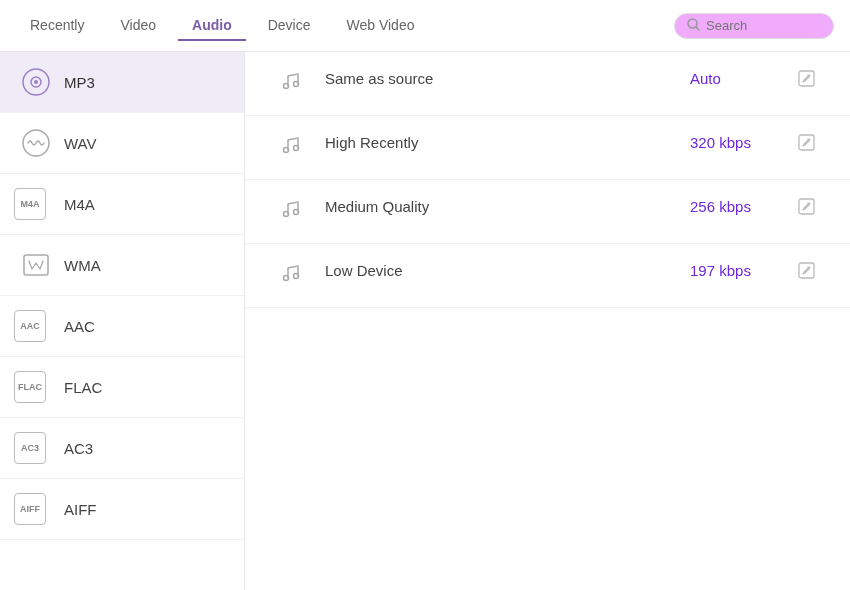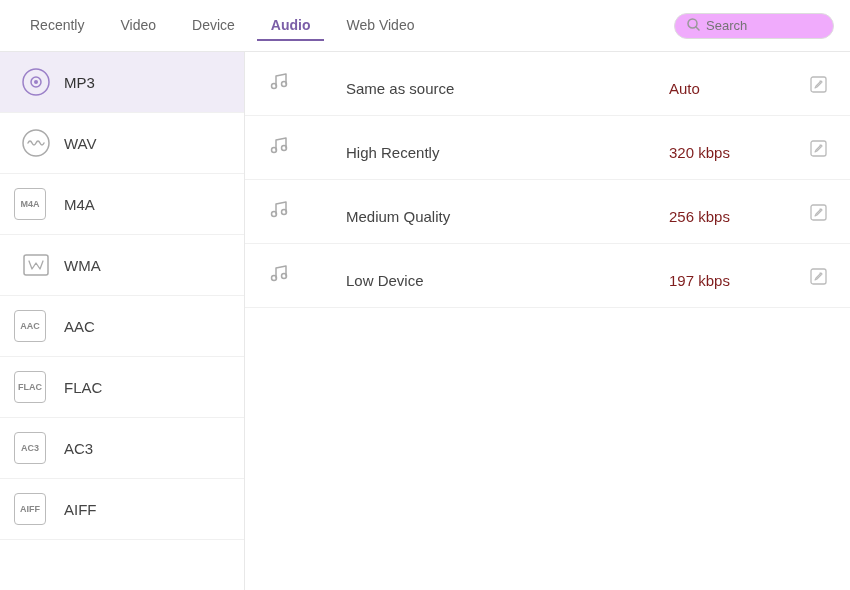--- a/index.html
+++ b/index.html
@@ -123,45 +123,44 @@
 
     
     .content-area {
       flex: 1;
       overflow-y: auto;
       background: #fff;
     }
 
     .quality-row {
       display: flex;
-      align-items: flex-end;
-      padding: 18px 20px;
+      align-items: flex-start;
+      padding: 18px 32px;
       border-bottom: 1px solid #f0f0f0;
       cursor: pointer;
-      gap: 33px;
     }
 
     .quality-music-icon {
       color: #999;
       font-size: 20px;
       margin-right: 20px;
       width: 28px;
       text-align: center;
       flex-shrink: 0;
     }
 
     .quality-name {
       flex: 1;
       font-size: 15px;
       color: #444;
     }
 
     .quality-value {
       font-size: 15px;
-      color: #7f1d1d;
+      color: #6d28d9;
       margin-right: 24px;
       min-width: 80px;
     }
 
     .edit-icon {
       color: #bbb;
       font-size: 16px;
       width: 24px;
       text-align: center;
     }
@@ -194,22 +193,22 @@
       border-radius: 2px;
     }
   </style>
 </head>
 <body>
 
 <div class="top-nav">
   <div class="nav-tabs">
     <button class="nav-tab">Recently</button>
     <button class="nav-tab">Video</button>
+    <button class="nav-tab active">Audio</button>
     <button class="nav-tab">Device</button>
-    <button class="nav-tab active">Audio</button>
     <button class="nav-tab">Web Video</button>
   </div>
   <div class="search-container">
     <span class="search-icon">
       <svg width="13" height="13" viewBox="0 0 13 13" fill="none">
         <circle cx="5.5" cy="5.5" r="4.5" stroke="#999" stroke-width="1.5"></circle>
         <line x1="8.8" y1="8.8" x2="12" y2="12" stroke="#999" stroke-width="1.5" stroke-linecap="round"></line>
       </svg>
     </span>
     <input class="search-input" type="text" placeholder="Search" style="">

